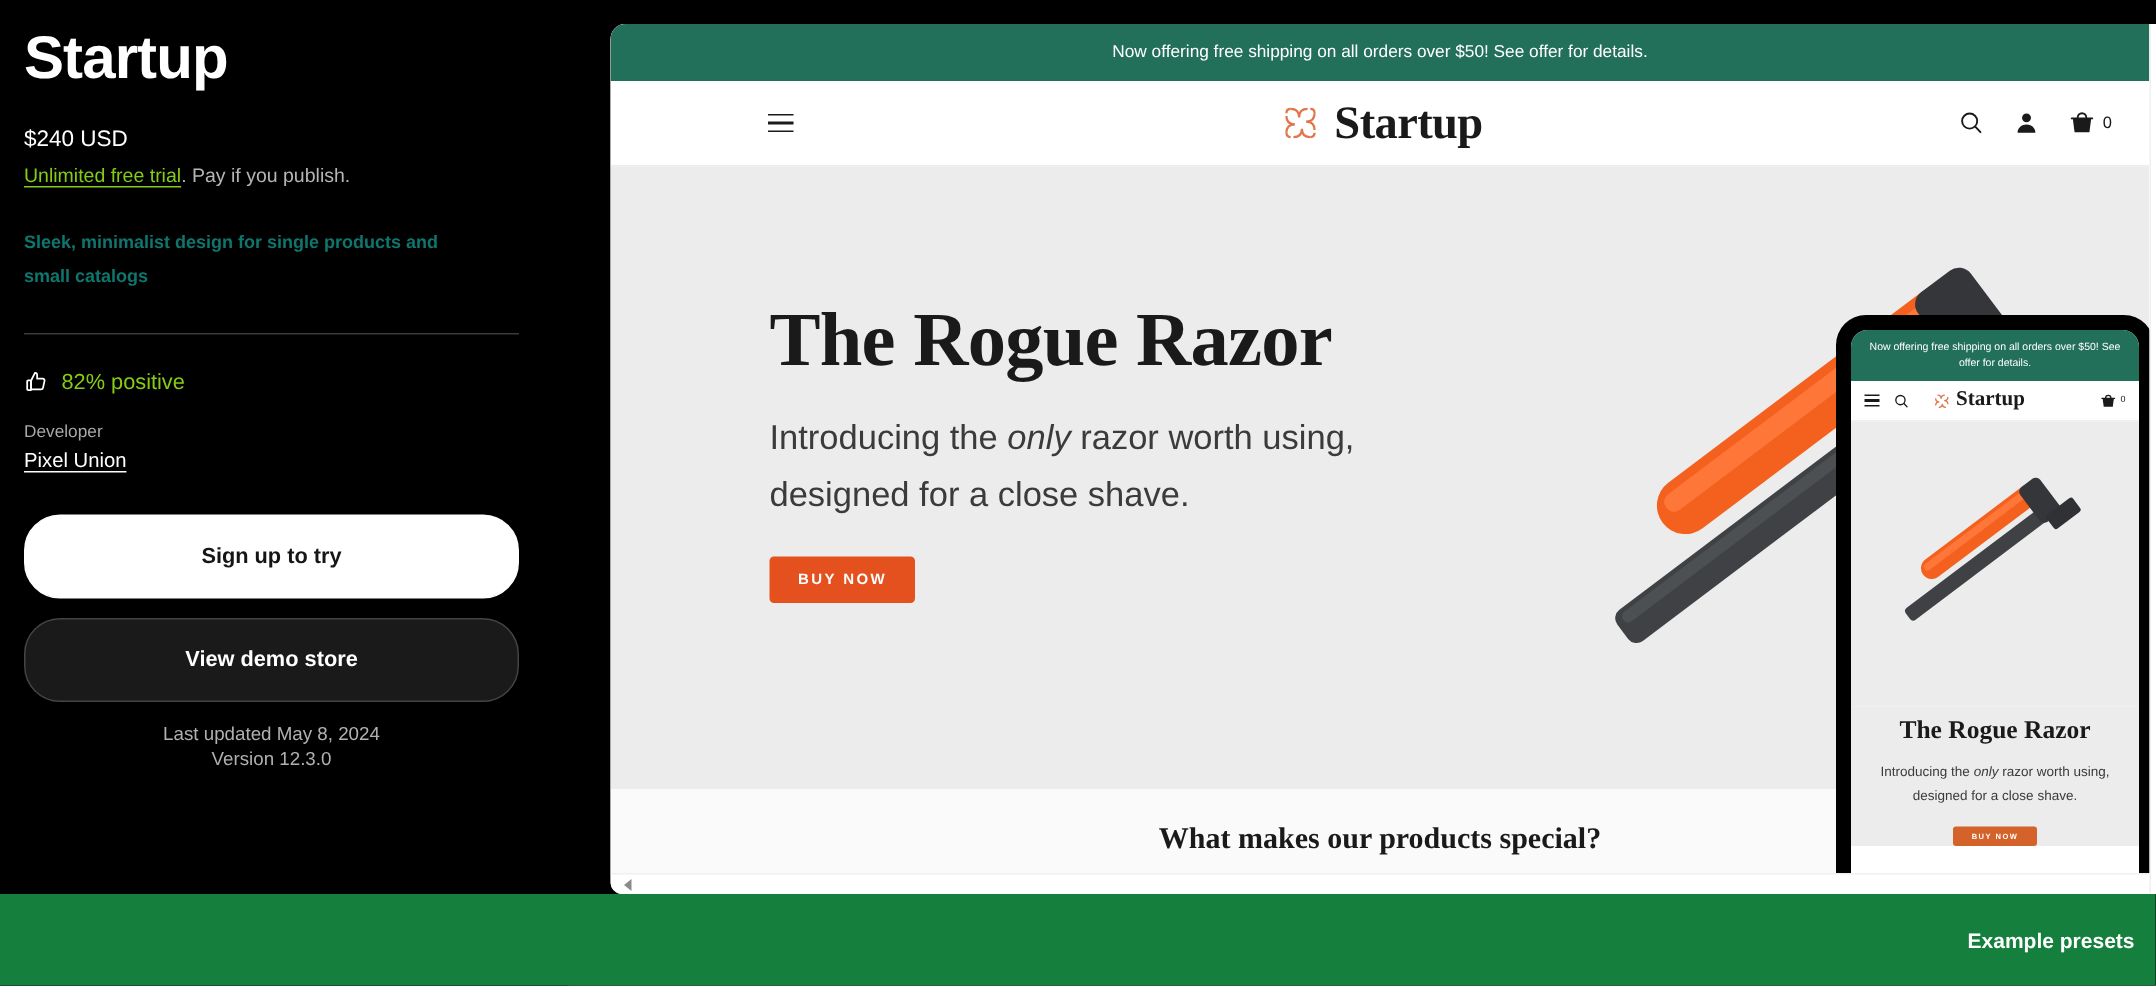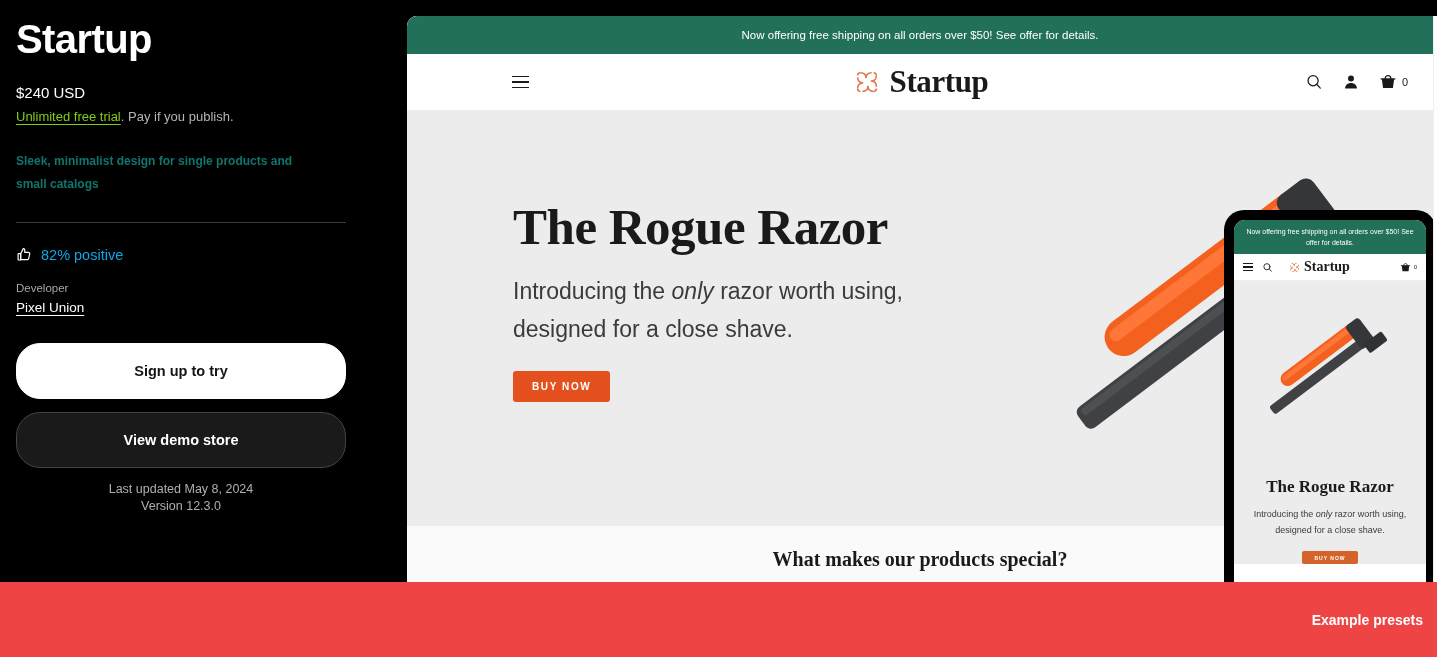--- a/index.html
+++ b/index.html
@@ -64,21 +64,21 @@
     color: #a8a8a8;
     margin-bottom: 4px;
   }
   .reviews-row {
     display: flex;
     align-items: center;
     gap: 8px;
     margin-bottom: 19px;
   }
   .thumb-icon { width: 17px; height: 17px; display: block; }
-  .reviews-val { font-size: 14.5px; color: #0ea5e9; font-weight: 400; }
+  .reviews-val { font-size: 14.5px; color: #84cc16; font-weight: 400; }
   .dev-block { margin-bottom: 27px; }
   .dev-link {
     font-size: 13.5px;
     color: #ffffff;
     text-decoration: underline;
     text-underline-offset: 3px;
   }
   .btn {
     display: flex;
     align-items: center;
@@ -330,22 +330,22 @@
   .hs-arrow {
     position: absolute; top: 0; left: 4px; width: 14px; height: 14px;
     display: flex; align-items: center; justify-content: center; cursor: pointer;
   }
   .tri-left { width:0; height:0; border-top: 4px solid transparent; border-bottom: 4px solid transparent; border-right: 5px solid #8a8a8a; }
 
   
   .bottom-bar {
     position: absolute;
     left: 0; bottom: 0;
-    width: 1437px; height: 75px;
-    background: #ef4444;
+    width: 1437px; height: 61px;
+    background: #15803d;
     display: flex;
     align-items: center;
     justify-content: flex-end;
     padding-right: 14px;
     gap: 18px;
     z-index: 10;
   }
   .presets-label { font-size: 14px; color: #ffffff; font-weight: 600; }
   .preset-select {
     display: flex;

